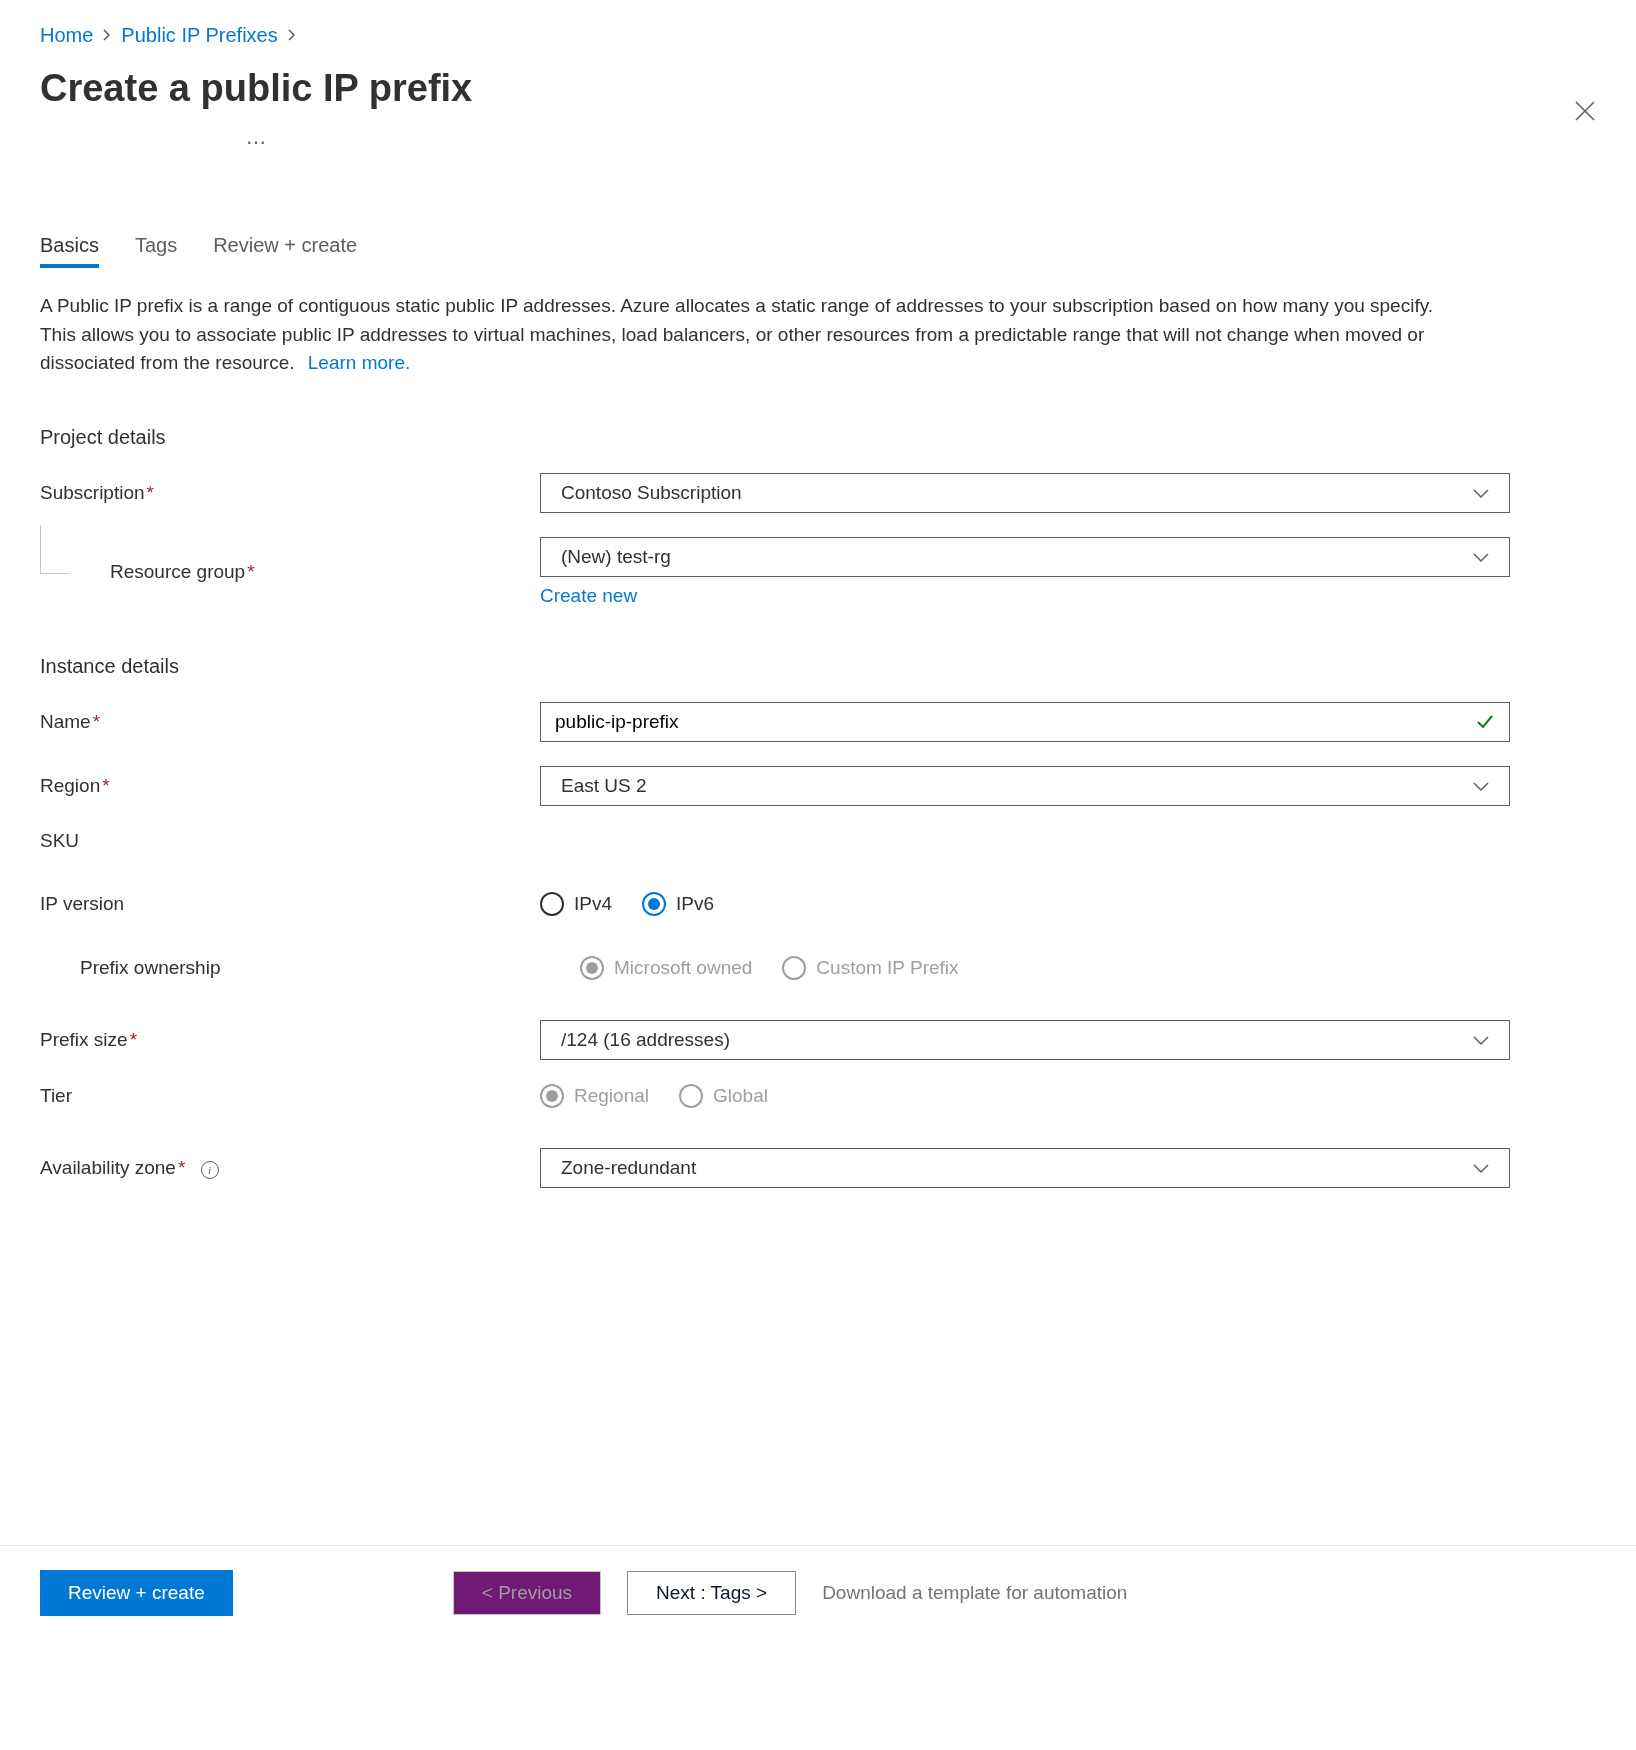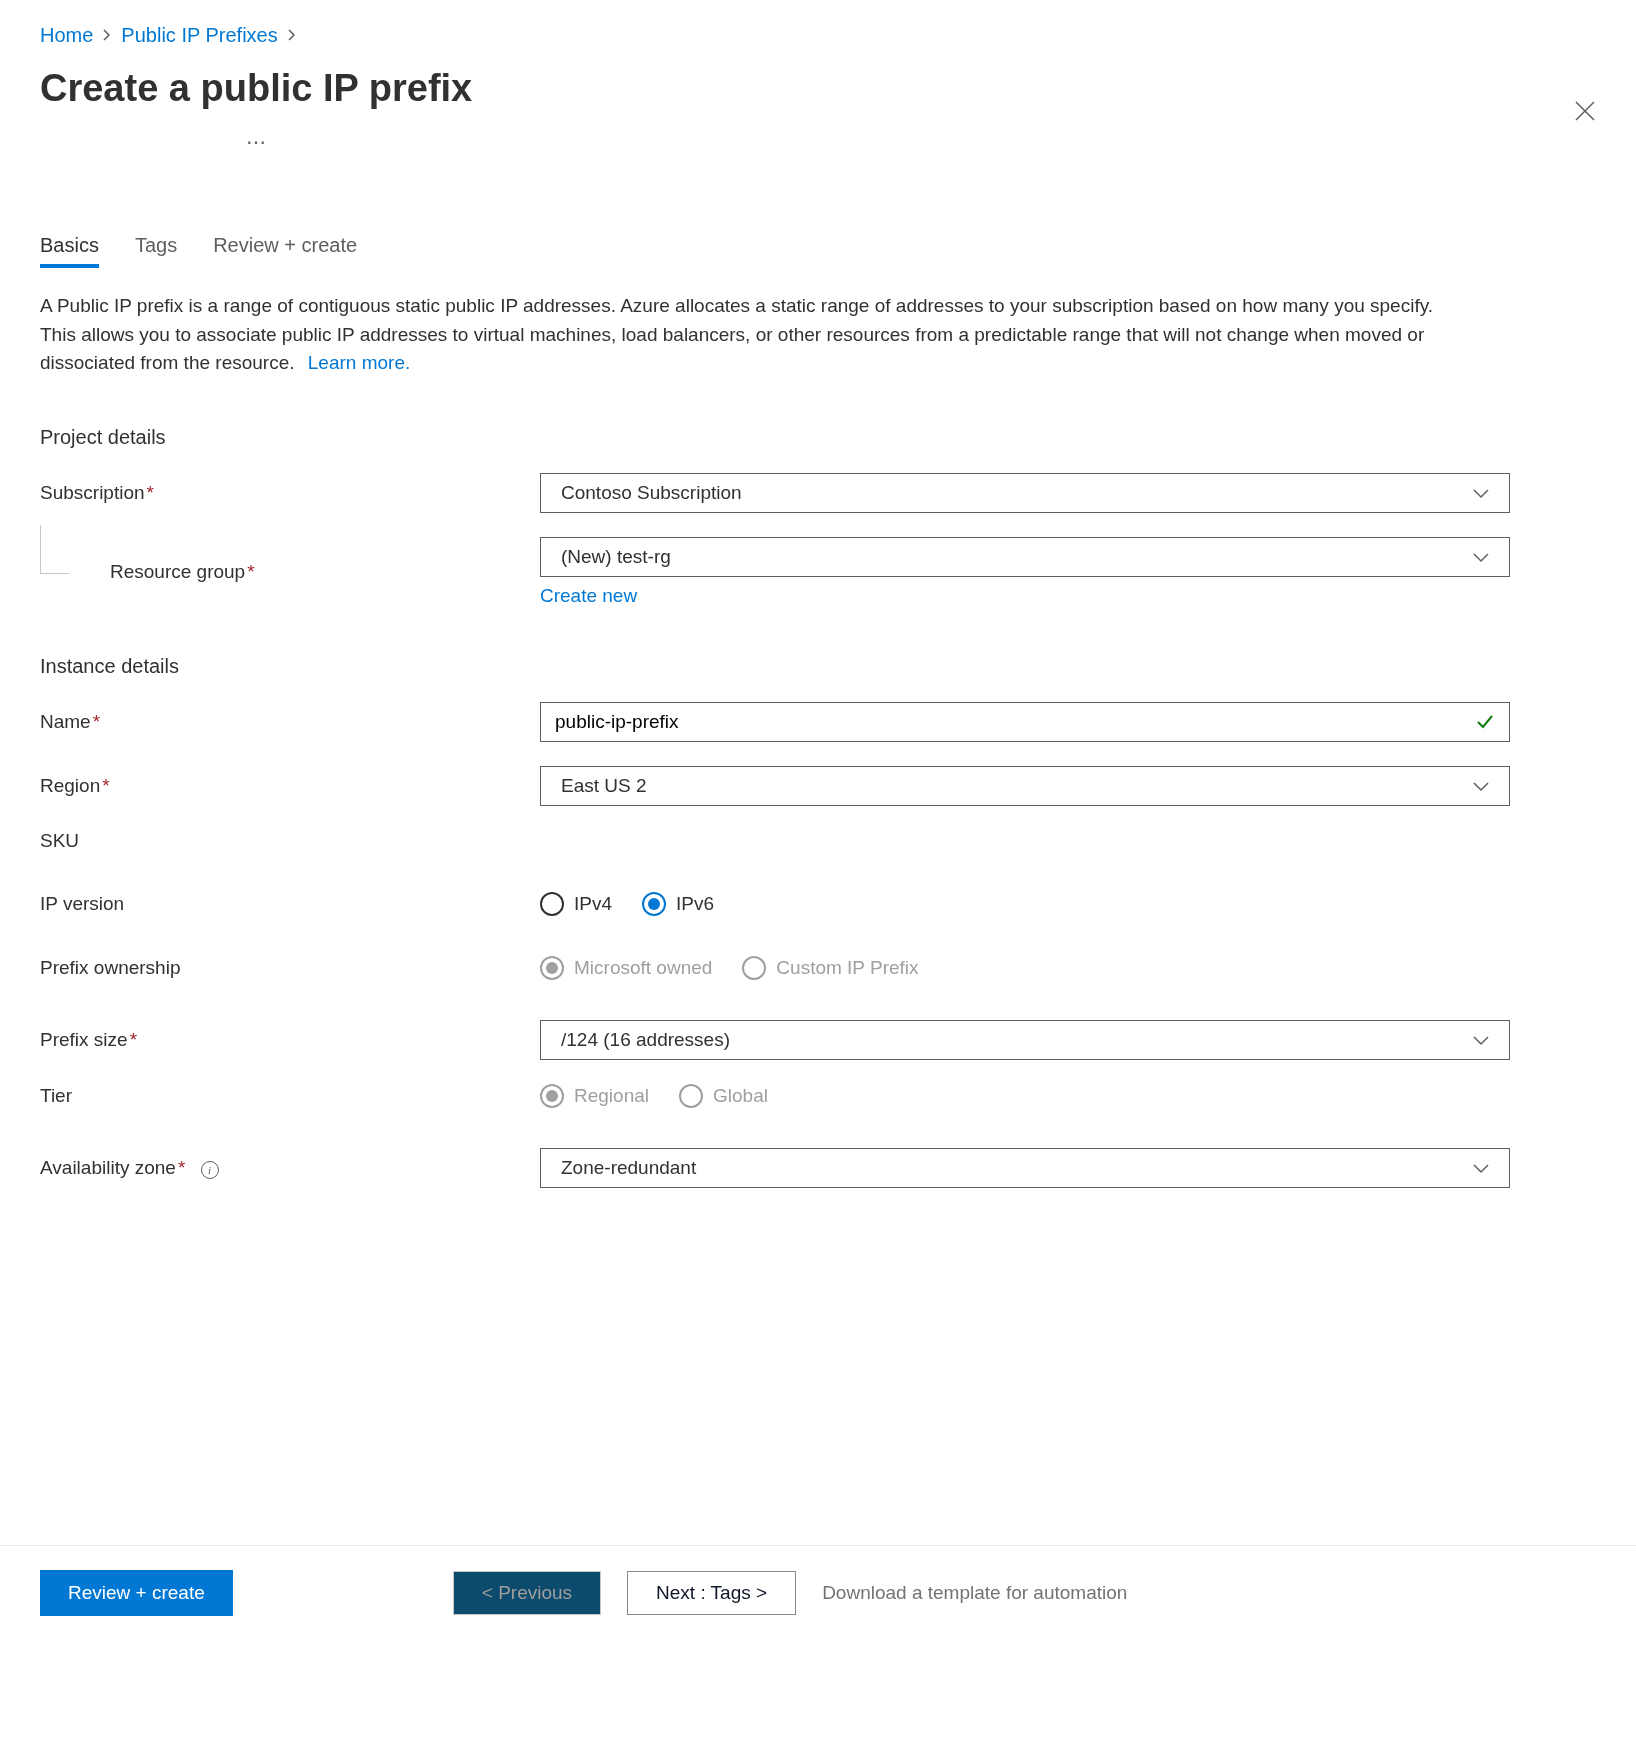--- a/index.html
+++ b/index.html
@@ -282,21 +282,21 @@
       background: #ffffff;
       color: #0f172a;
       border: 1px solid #8a8886;
       padding: 10px 28px;
       font-size: 19px;
       cursor: pointer;
       font-family: inherit;
     }
     .btn-secondary.disabled {
       color: #a19f9d;
-      background: #0c4a6e;
+      background: #701a75;
       border-color: #c8c6c4;
       cursor: not-allowed;
     }
     .footer-link {
       color: #737373;
       text-decoration: none;
       font-size: 19px;
     }
     svg.chevron-down {
       width: 16px;
@@ -428,21 +428,21 @@
           <span class="radio-label">IPv4</span>
         </div>
         <div class="radio-item">
           <span class="radio-circle selected"></span>
           <span class="radio-label">IPv6</span>
         </div>
       </div>
     </div>
   </div>
 
-  <div class="form-row" style="margin-top:40px;">
+  <div class="form-row" style="margin-top:40px;margin-left:40px;">
     <div class="form-label">Prefix ownership</div>
     <div class="form-control">
       <div class="radio-group">
         <div class="radio-item disabled">
           <span class="radio-circle disabled selected"></span>
           <span class="radio-label">Microsoft owned</span>
         </div>
         <div class="radio-item disabled">
           <span class="radio-circle disabled"></span>
           <span class="radio-label">Custom IP Prefix</span>

